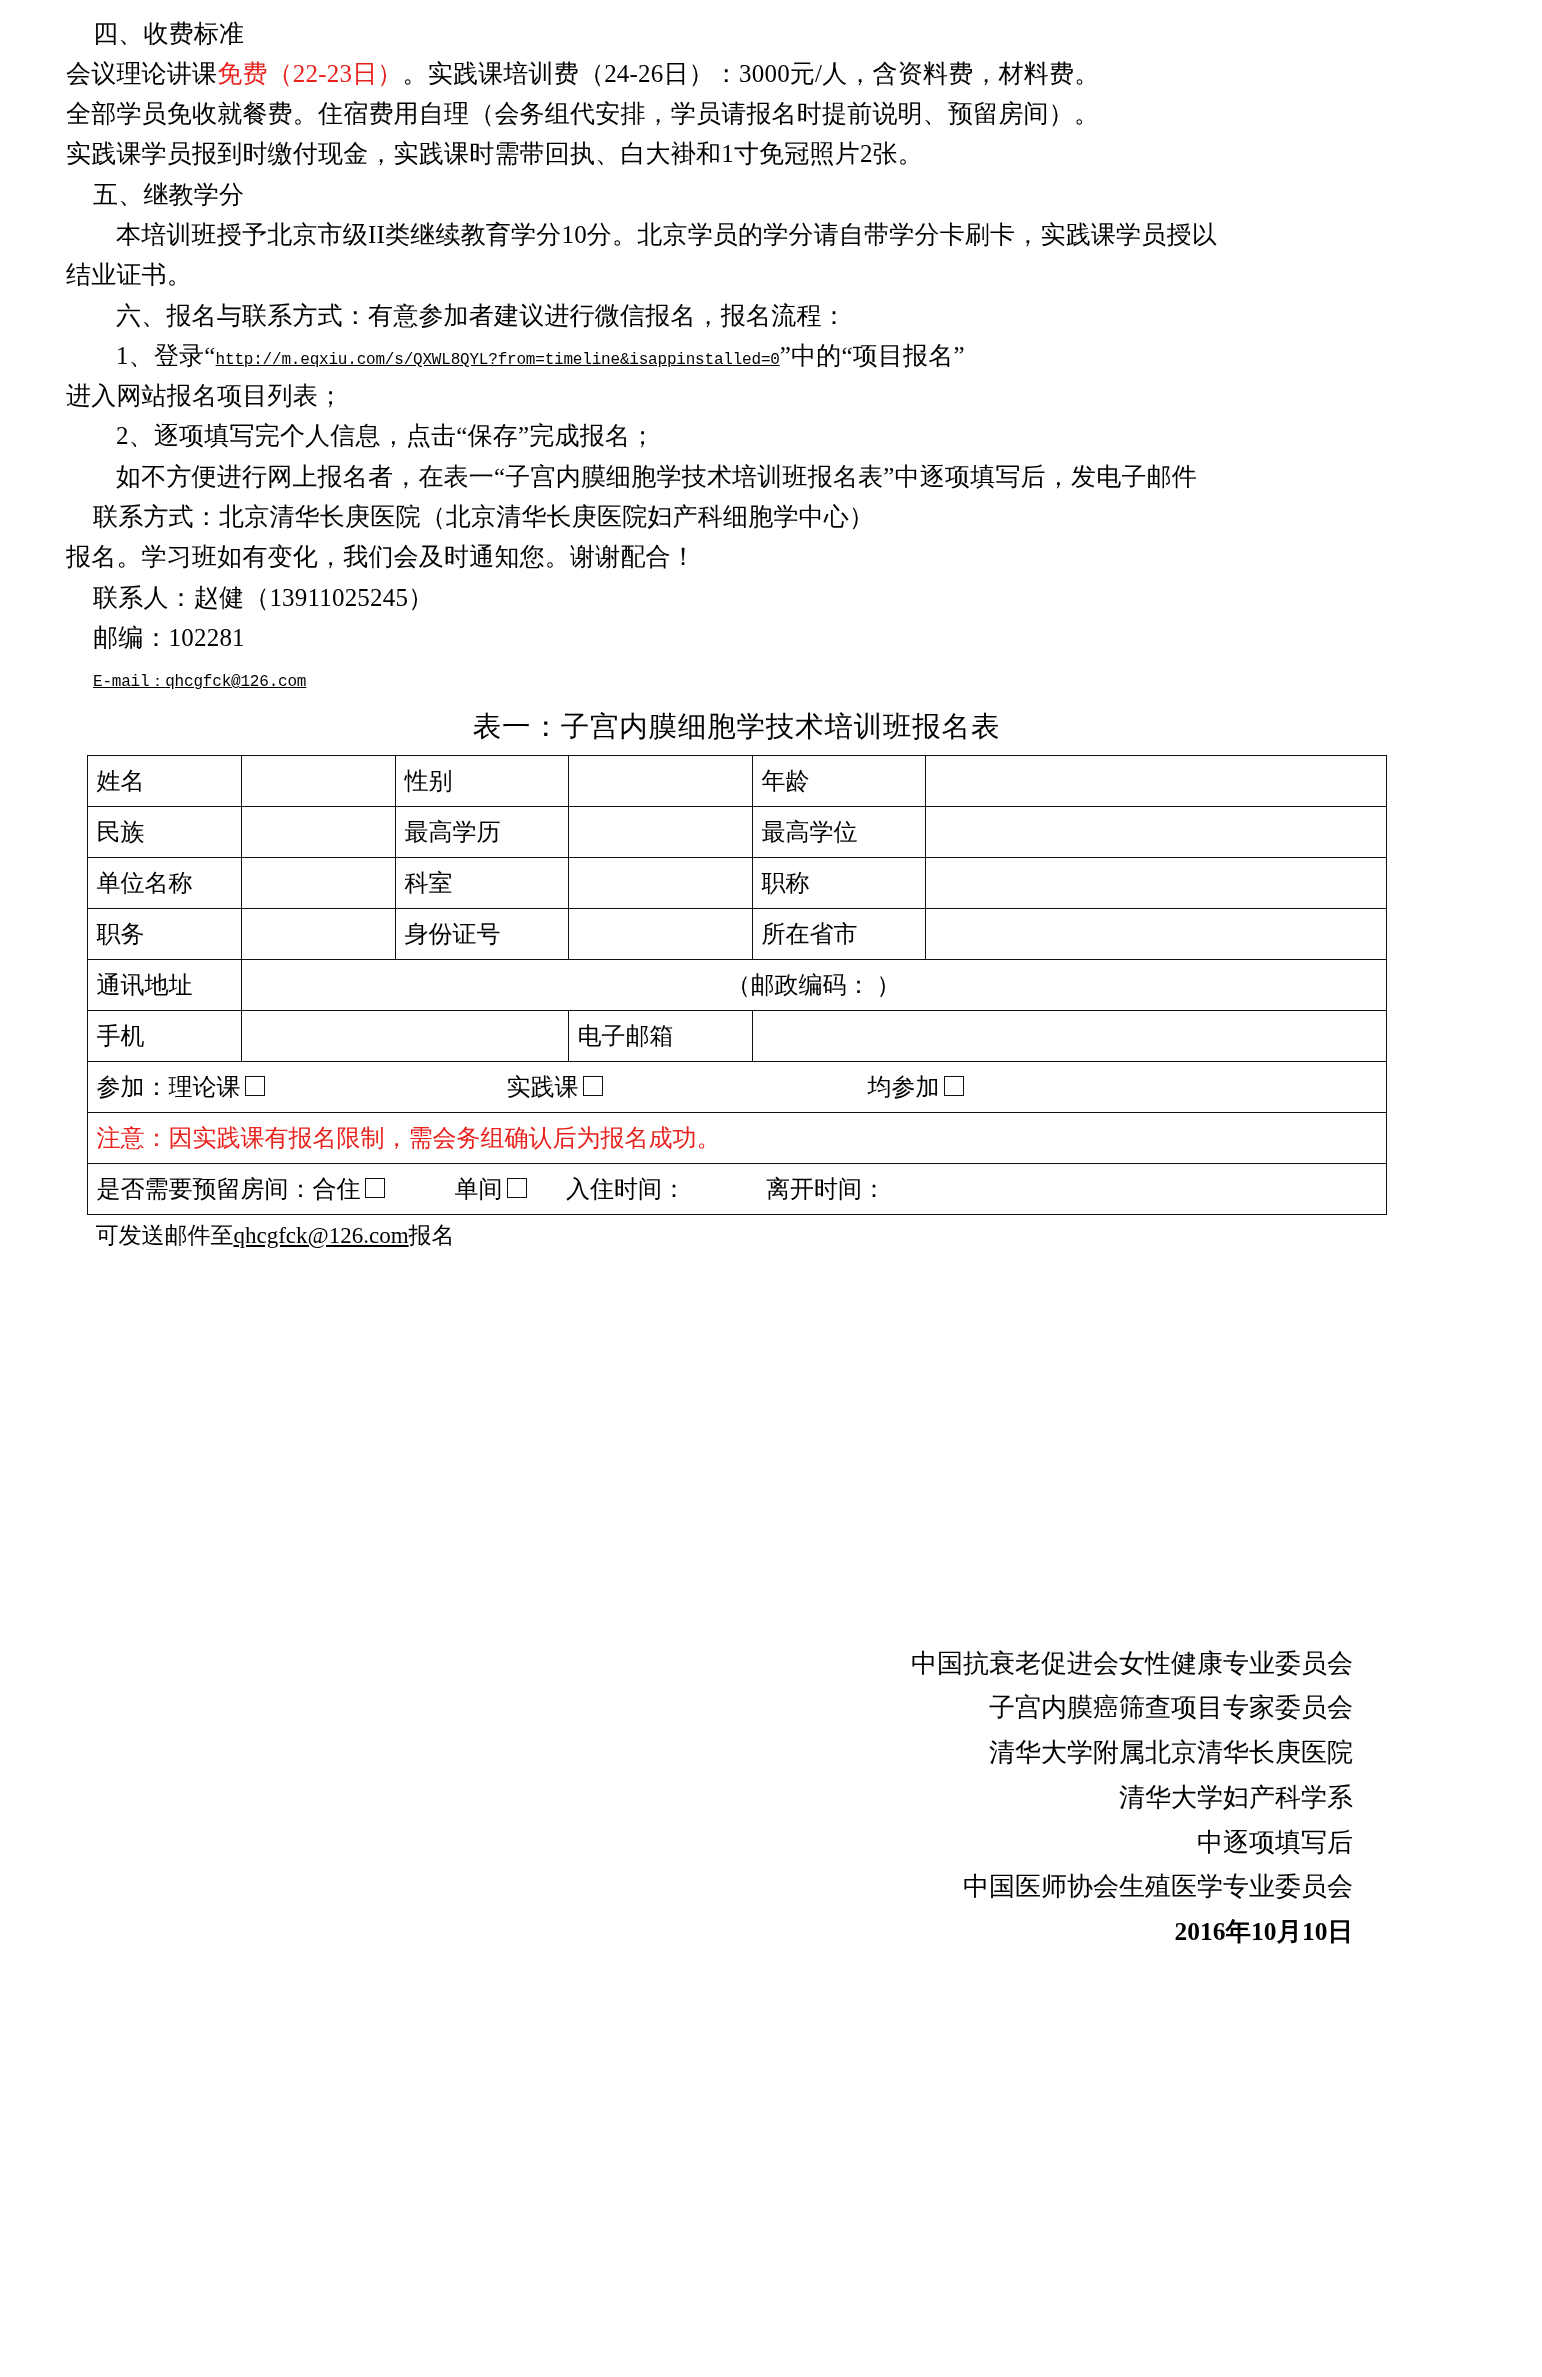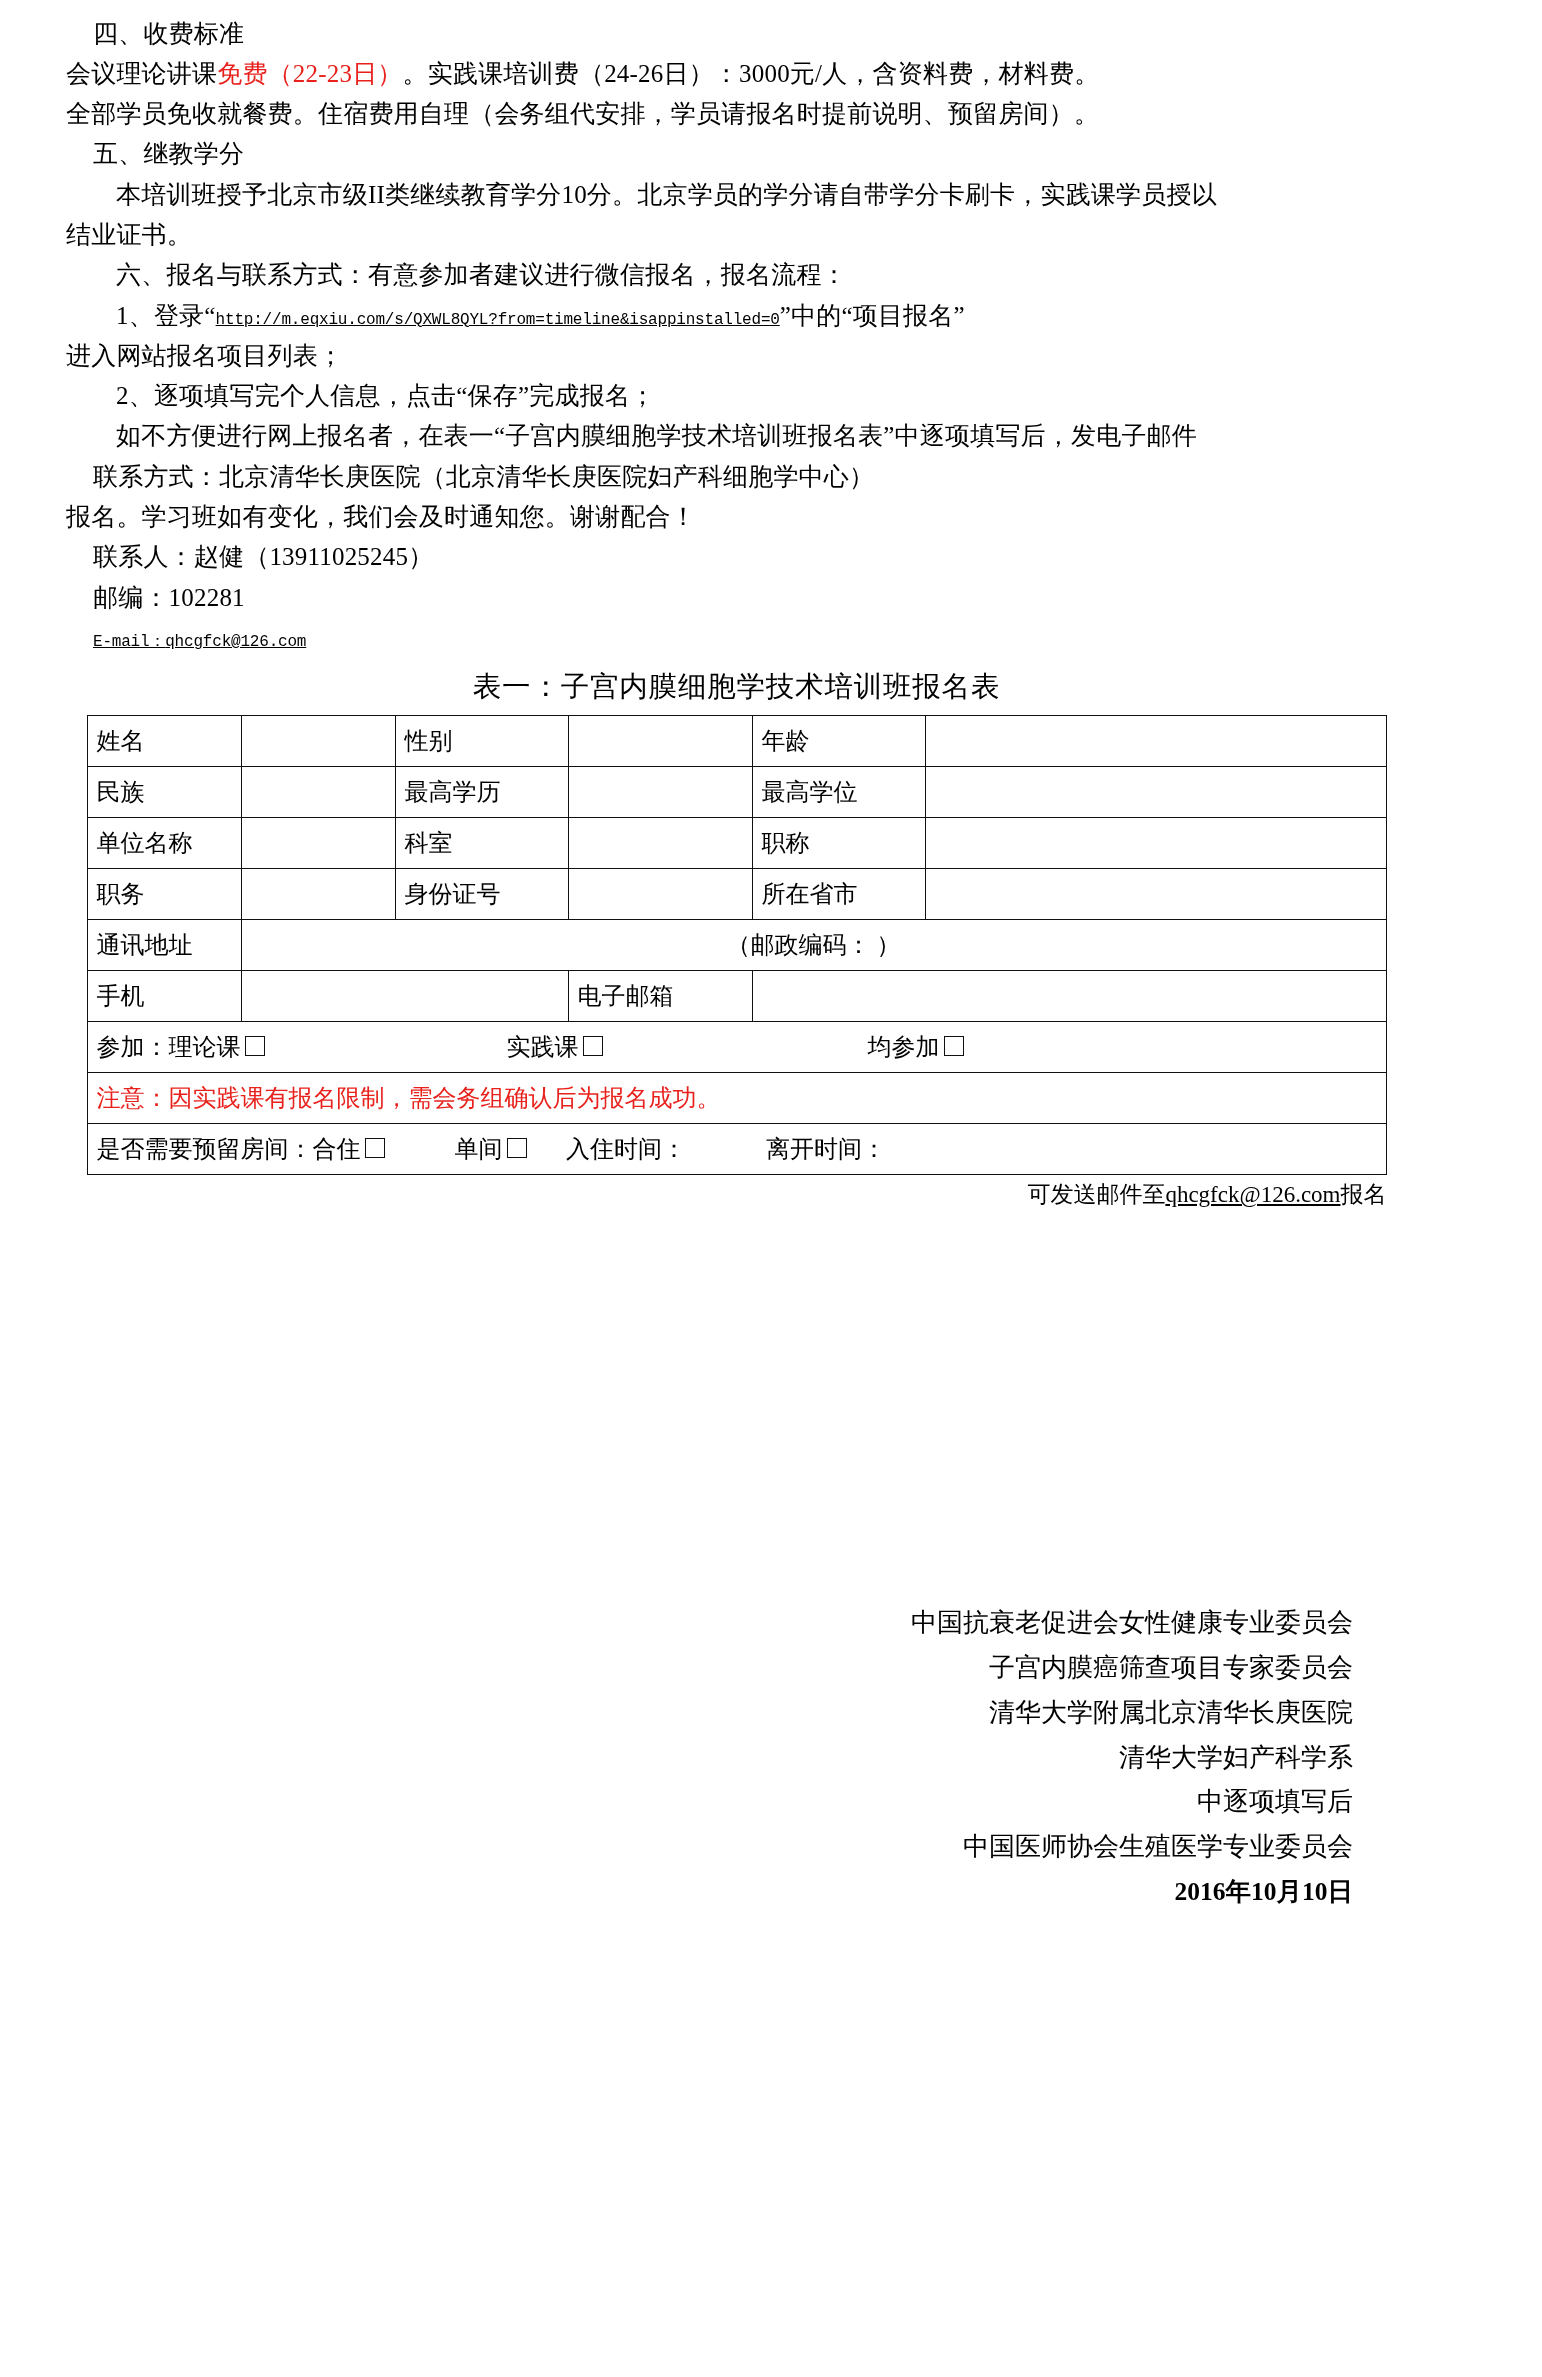--- a/index.html
+++ b/index.html
@@ -78,21 +78,20 @@
   .note-red {
     color: #e8211c;
     font-size: 24px;
   }
   .below-table {
     width: 1300px;
     margin: 4.5px auto 0 auto;
     font-size: 23px;
     padding-left: 9px;
     box-sizing: border-box;
-    text-align: right;
   }
   .ul-plain { text-decoration: underline; }
   .signature {
     margin-top: 391px;
     padding-right: 120px;
     text-align: right;
     font-size: 26px;
     line-height: 1.72;
   }
   .sig-date {
@@ -106,20 +105,21 @@
 <div class="page">
 
   <div class="body-block">
 
     <p class="para indent-half"><span>四、收费标准</span></p>
 
     <p class="para"><span>会议理论讲课</span><span class="red">免费（22-23日）</span><span>。实践课培训费（24-26日）：3000元/人，含资料费，材料费。</span></p>
 
     <p class="para"><span>全部学员免收就餐费。住宿费用自理（会务组代安排，学员请报名时提前说明、预留房间）。</span></p>
 
+    <p class="para"><span>实践课学员报到时缴付现金，实践课时需带回执、白大褂和1寸免冠照片2张。</span></p>
 
     <p class="para indent-half"><span>五、继教学分</span></p>
 
     <p class="para indent"><span>本培训班授予北京市级II类继续教育学分10分。北京学员的学分请自带学分卡刷卡，实践课学员授以</span></p>
 
     <p class="para"><span>结业证书。</span></p>
 
     <p class="para indent"><span>六、报名与联系方式：有意参加者建议进行微信报名，报名流程：</span></p>
 
     <p class="para indent"><span>1、登录“</span><span class="mono-ul">http://m.eqxiu.com/s/QXWL8QYL?from=timeline&amp;isappinstalled=0</span><span>”中的“项目报名”</span></p>

